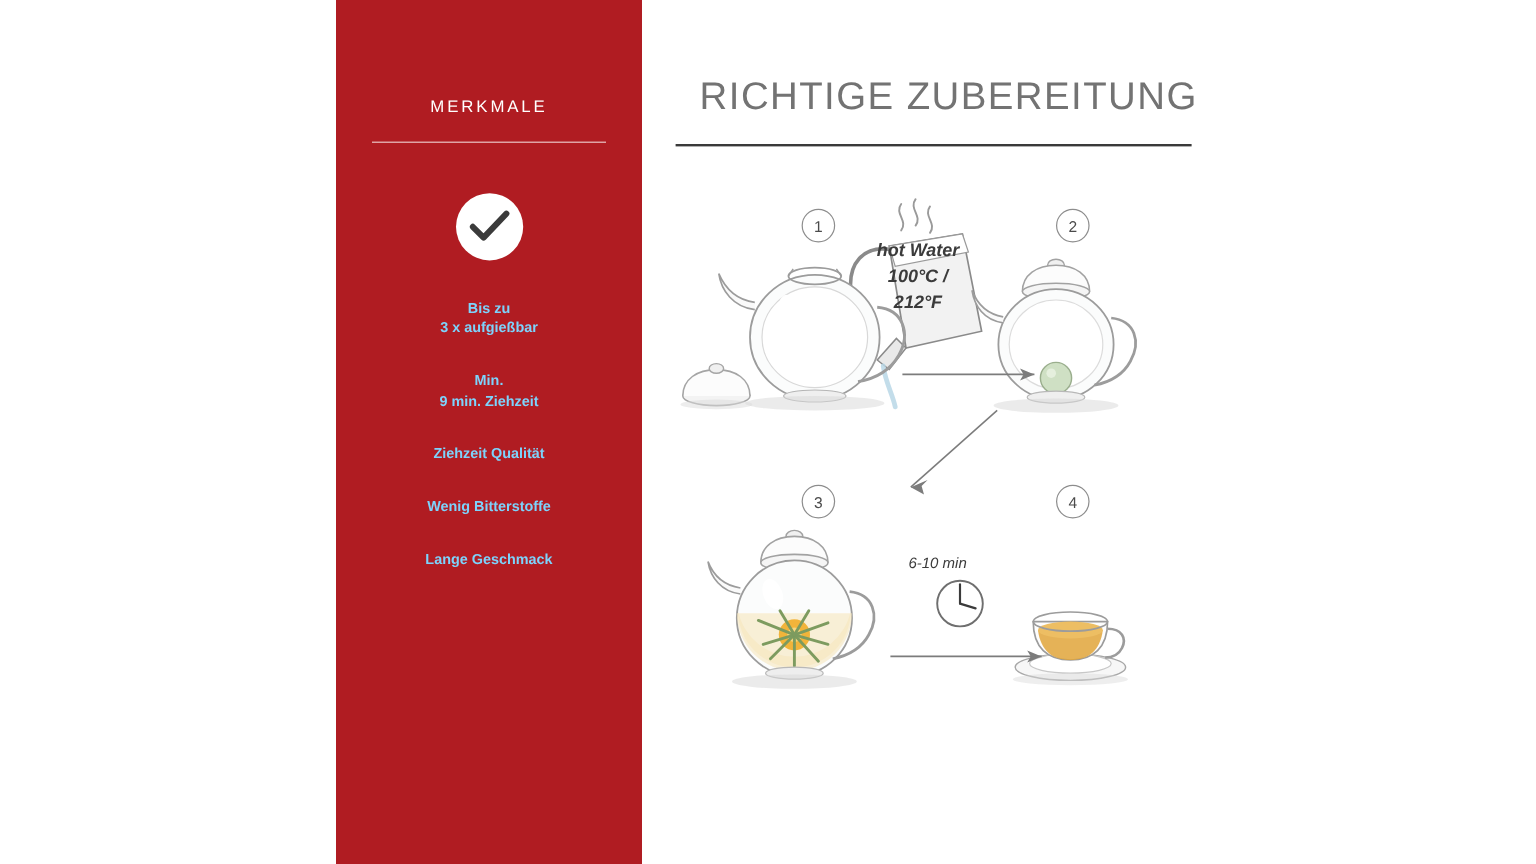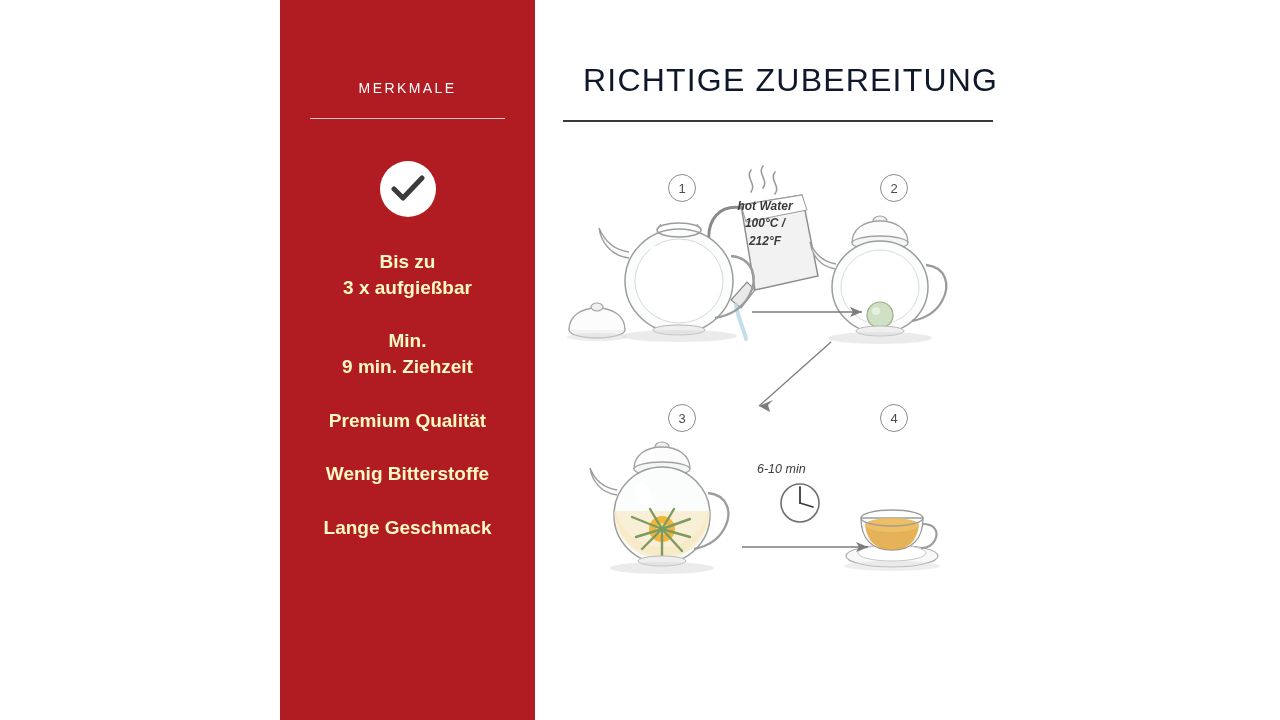--- a/index.html
+++ b/index.html
@@ -60,45 +60,45 @@
   }
   .check-badge svg { display: block; }
   .feature-list {
     margin-top: 32px;
     width: 100%;
     display: flex;
     flex-direction: column;
     align-items: center;
   }
   .feature-item {
-    font-size: 19px;
+    font-size: 12px;
     font-weight: bold;
     line-height: 1.35;
     text-align: center;
-    color: #fef9c3;
+    color: #7dd3fc;
     margin-bottom: 28px;
     max-width: 215px;
     white-space: pre-line;
   }
 
   
   .prep-panel {
     position: absolute;
     left: 535px;
     top: 0;
     width: 745px;
     height: 720px;
   }
   .prep-title {
     position: absolute;
     left: 48px;
     top: 62px;
     font-size: 32px;
     letter-spacing: 1.2px;
-    color: #0f172a;
+    color: #737373;
     font-weight: normal;
   }
   .prep-rule {
     position: absolute;
     left: 28px;
     top: 120px;
     width: 430px;
     height: 2px;
     background: #3a3a3a;
   }
@@ -122,21 +122,21 @@
   #step-num-4 { left: 345px; top: 404px; }
 
   .art { position: absolute; }
 
   .label-pour {
     position: absolute;
     left: 192px;
     top: 198px;
     width: 76px;
     text-align: center;
-    font-size: 12px;
+    font-size: 15px;
     font-style: italic;
     font-weight: bold;
     color: #3b3b3b;
     line-height: 1.45;
     white-space: pre-line;
     z-index: 5;
   }
   .label-time {
     position: absolute;
     left: 222px;
@@ -161,21 +161,21 @@
           <path d="M3 14 L12 23 L31 3" fill="none" stroke="#3b3b3b" stroke-width="5" stroke-linecap="round" stroke-linejoin="round"></path>
         </svg>
       </span>
     </div>
 
     <div class="feature-list">
       <div class="feature-item">Bis zu
 3 x aufgießbar</div>
       <div class="feature-item">Min.
 9 min. Ziehzeit</div>
-      <div class="feature-item">Premium Qualität</div>
+      <div class="feature-item">Ziehzeit Qualität</div>
       <div class="feature-item">Wenig Bitterstoffe</div>
       <div class="feature-item">Lange Geschmack</div>
     </div>
   </div>
 
   <div class="prep-panel">
     <div class="prep-title">RICHTIGE ZUBEREITUNG</div>
     <div class="prep-rule"></div>
 
     <div class="step-num" id="step-num-1">1</div>

